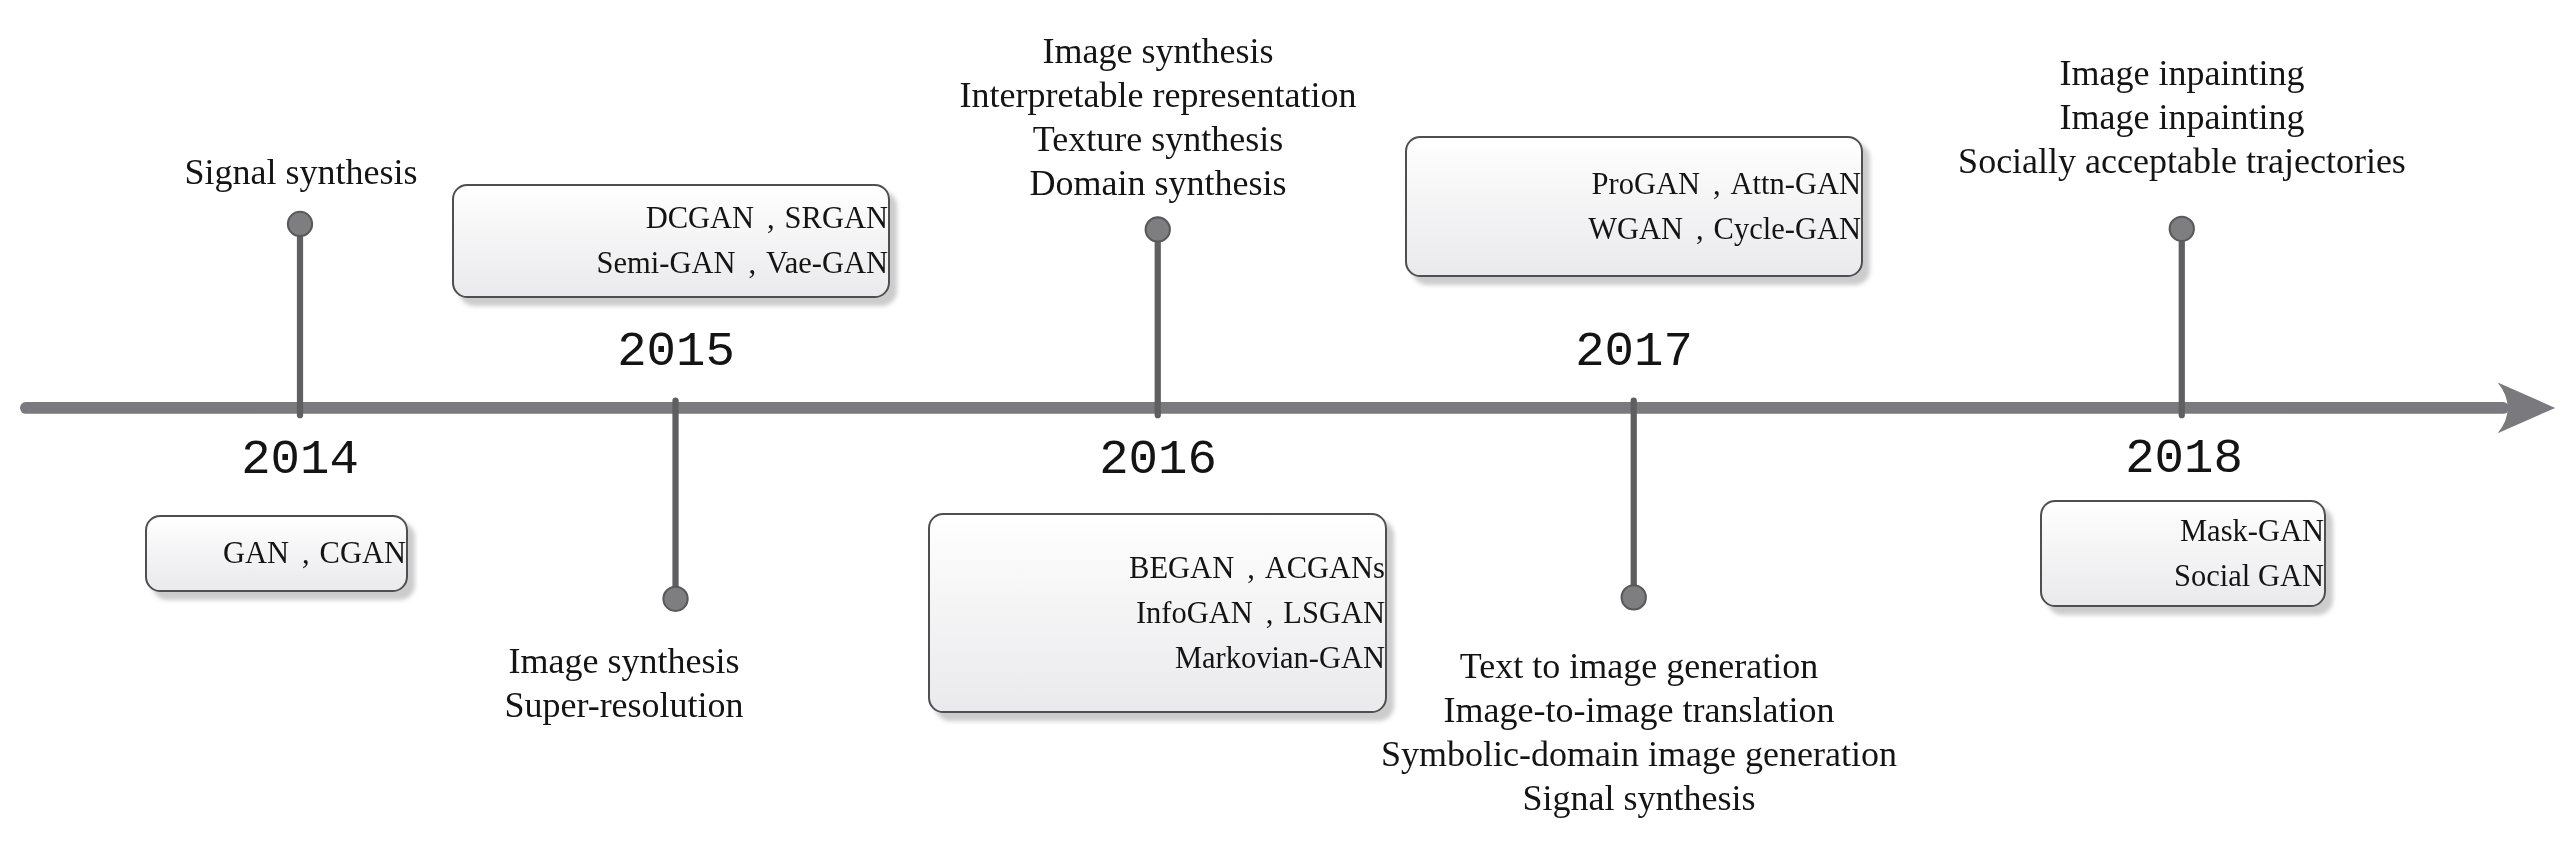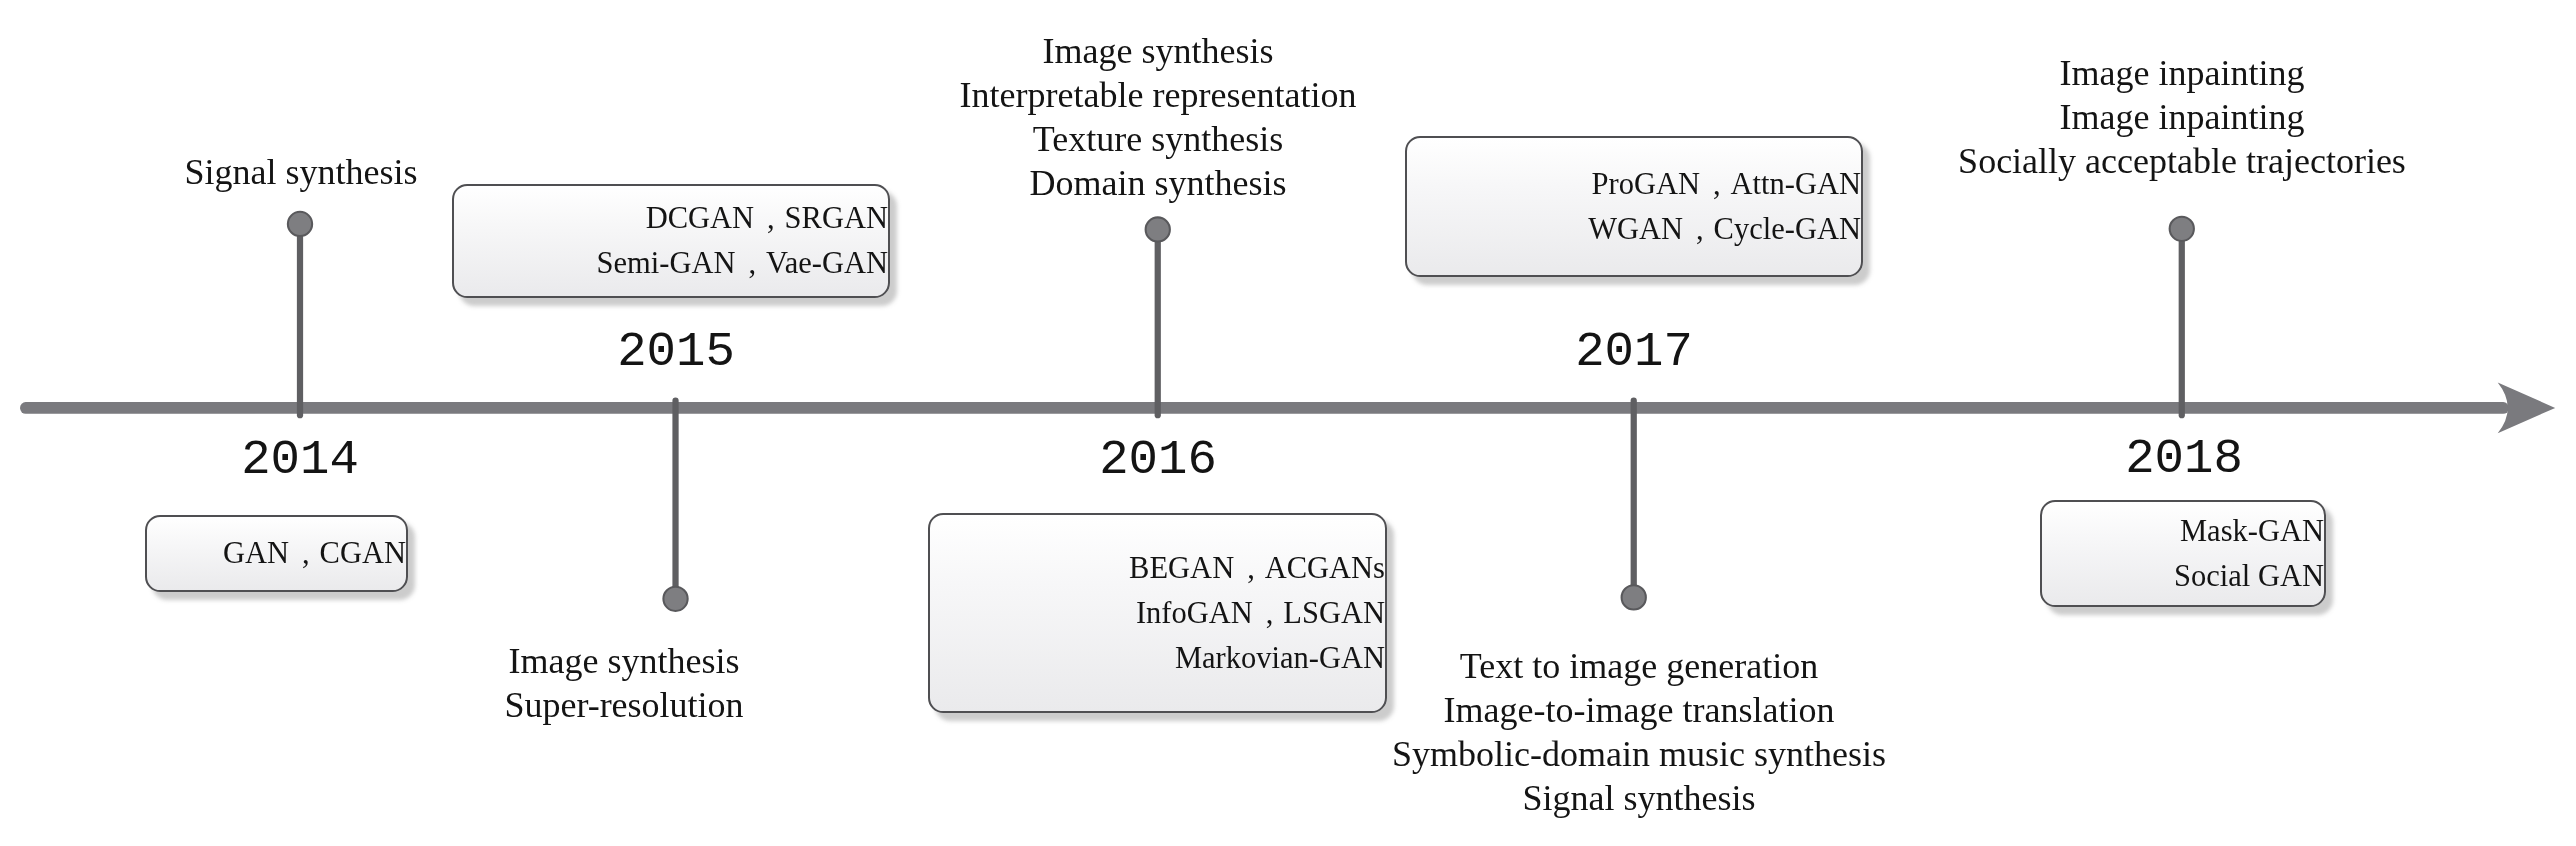--- a/index.html
+++ b/index.html
@@ -109,21 +109,21 @@
   </div>
 
   <div class="mbox" style="left:1405px;top:136px;width:458px;height:141px">
     <div>ProGAN<span class="ic">,</span>Attn-GAN</div>
     <div>WGAN<span class="ic">,</span>Cycle-GAN</div>
   </div>
   <div class="year" style="left:1634px;top:326px">2017</div>
   <div class="apps" style="left:1639px;top:644px">
     <div>Text to image generation</div>
     <div>Image-to-image translation</div>
-    <div>Symbolic-domain music synthesis</div>
+    <div>Symbolic-domain image generation</div>
     <div>Signal synthesis</div>
   </div>
 
   <div class="apps" style="left:2182px;top:51px">
     <div>Image inpainting</div>
     <div>Image inpainting</div>
     <div>Socially acceptable trajectories</div>
   </div>
   <div class="year" style="left:2184px;top:433px">2018</div>
   <div class="mbox" style="left:2040px;top:500px;width:286px;height:107px">

